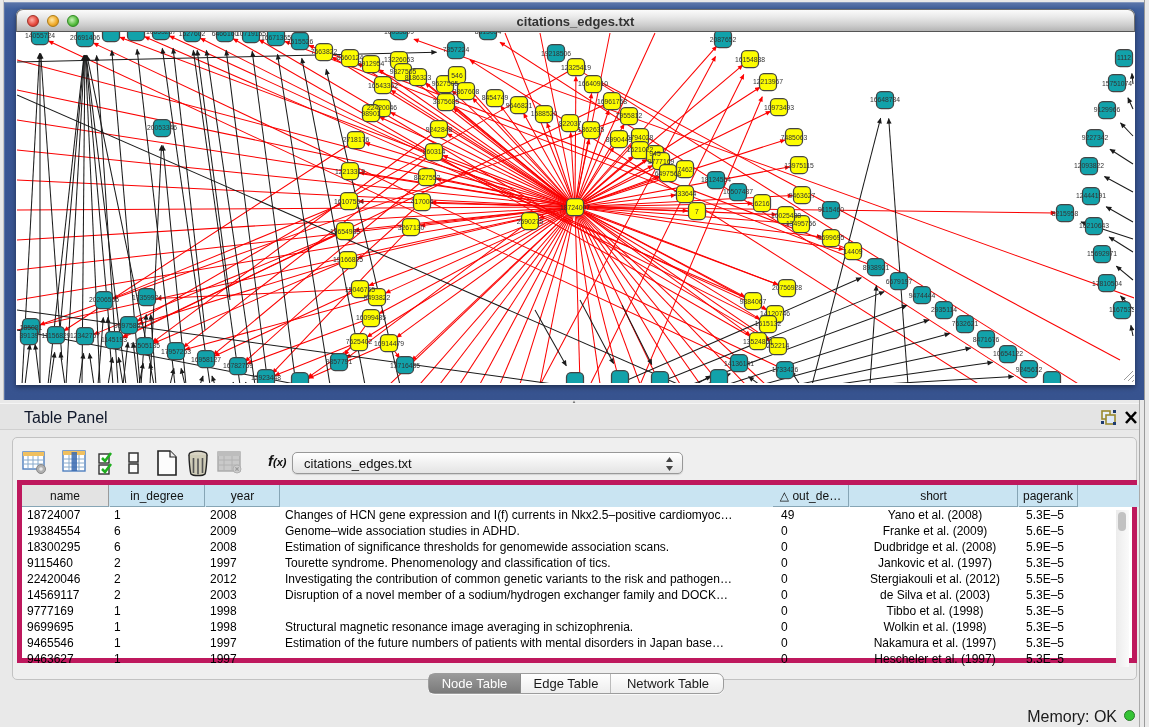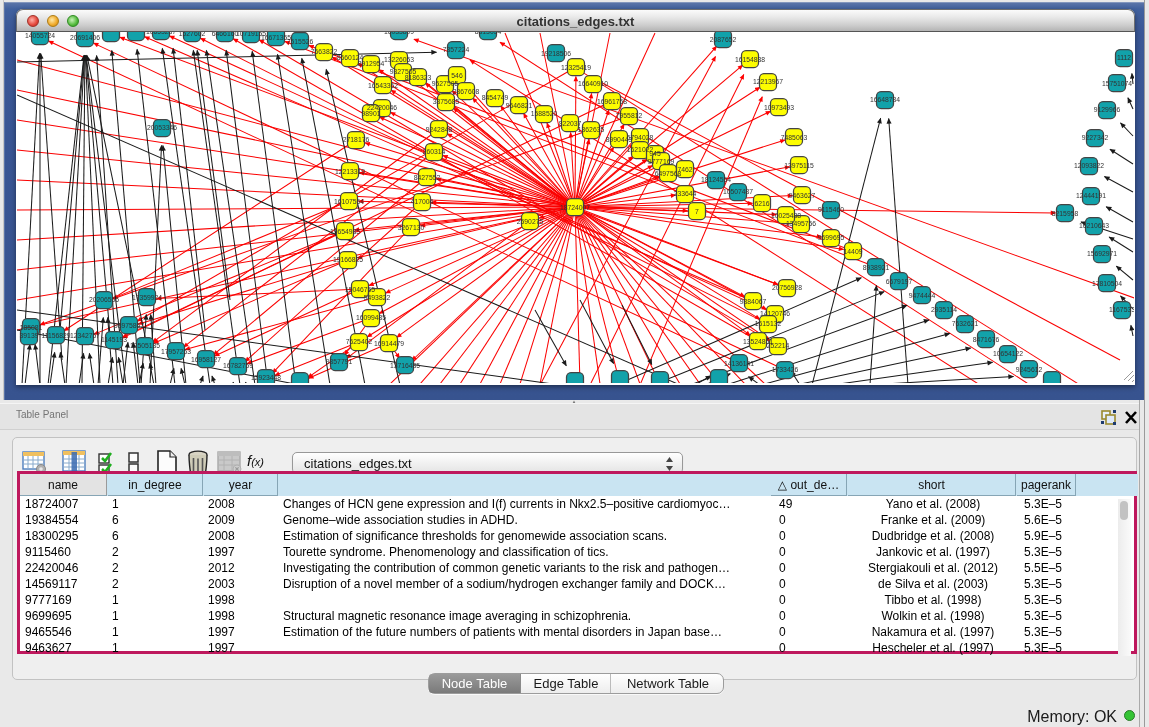--- a/index.html
+++ b/index.html
@@ -7,26 +7,26 @@
 
 #bluepanel{position:absolute;left:4px;top:2px;width:1141px;height:398px;background:linear-gradient(180deg,#5a74a8 0,#41619e 6px,#3a5796 30px,#37538f 100%);border-top:1px solid #8296bd;border-left:1px solid #5a74a8}
 
 #gwin{position:absolute;left:16px;top:9px;width:1119px;height:376px;border-radius:7px 7px 0 0;box-shadow:0 2px 5px rgba(0,0,0,.45);background:#fff}
 #gtitle{position:absolute;left:0;top:0;width:100%;height:23px;border-radius:7px 7px 0 0;background:linear-gradient(180deg,#fbfbfb 0,#e8e8e8 35%,#cfcfcf 70%,#b4b4b4 100%);border:1px solid #6f6f6f;border-bottom:1px solid #555}
 #gtitle .tl{position:absolute;top:5px;width:12px;height:12px;border-radius:50%}
 #gtitle .t{text-align:center;font-size:13px;font-weight:bold;color:#333;line-height:23px}
 #canvas{position:absolute;left:1px;top:23px;width:1117px;height:351px;background:#fff;overflow:hidden}
 
 #tp-head{position:absolute;left:0;top:403px;width:1149px;height:27px;background:#e4e4e4;border-top:1px solid #f5f5f5;border-bottom:1px solid #d0d0d0}
-#tp-head .lbl{position:absolute;left:16px;top:5px;font-size:10px;color:#737373}
+#tp-head .lbl{position:absolute;left:24px;top:5px;font-size:16px;color:#0f172a}
 #container{position:absolute;left:12px;top:437px;width:1125px;height:243px;background:#efefef;border:1px solid #c2c2c2;border-radius:5px}
 #toolbar{position:absolute;left:4px;top:8px;height:32px;width:1100px}
 #combo{position:absolute;left:275px;top:6px;width:391px;height:22px;border:1px solid #989898;border-radius:5px;background:linear-gradient(180deg,#ffffff 0,#f1f1f1 50%,#e4e4e4 100%);box-shadow:0 1px 1px rgba(0,0,0,.12)}
 #combo .txt{position:absolute;left:11px;top:3px;font-size:13px;color:#111}
-#table{position:absolute;left:4px;top:33px;width:1120px;height:183px;background:#fff;border:3px solid #be185d}
+#table{position:absolute;left:4px;top:42px;width:1120px;height:183px;background:#fff;border:5px solid #be185d}
 #thead{position:absolute;left:0;top:0;width:1118px;height:22px;background:#c9e4f2}
 #thead span{position:absolute;top:0;height:22px;line-height:22px;font-size:12px;color:#111;text-align:center;border-right:1px solid #86a5b5;border-bottom:1px solid #86a5b5;background:#c9e4f2}
 #tbody{position:absolute;left:0;top:22px;width:1118px;height:160px;font-size:12px;color:#000}
 .trow{position:relative;height:16px;line-height:16px;white-space:nowrap}
 .trow span{position:absolute;top:0;height:16px;overflow:hidden}
 .c0{left:5px;width:82px}.c1{left:92px;width:92px}.c2{left:188px;width:70px}
 .c3{left:263px;width:488px}.c4{left:759px;width:72px}
 .c5{left:829px;width:168px;text-align:center}.c6{left:1004px;width:75px}
 #vscroll{position:absolute;right:3px;top:25px;width:13px;height:157px;background:linear-gradient(90deg,#ececec,#fafafa)}
 #vthumb{position:absolute;left:2px;top:2px;width:8px;height:19px;border-radius:4px;background:#c2c2c2}
@@ -596,21 +596,21 @@
       <path d="M4,5 C4,10 5,22 6,24 C8,26.2 18,26.2 20,24 C21,22 22,10 22,5" fill="#cfccb8" stroke="#222" stroke-width="1.4"></path>
       <path d="M8.5,8 v15 M13,8.5 v16 M17.5,8 v15" stroke="#555" stroke-width="1.6"></path>
     </svg>
     <svg class="icon" style="left:200px" width="26" height="26" viewBox="0 0 26 26">
       <rect x="1" y="2" width="22" height="19" fill="#c9c9c9" stroke="#a9a9a9" stroke-width="1.4"></rect>
       <rect x="1" y="2" width="22" height="4" fill="#bdbdbd"></rect>
       <path d="M1,10 h22 M1,15 h22 M7,6 v15 M15,6 v15" stroke="#b2b2b2" stroke-width="1"></path>
       <circle cx="20" cy="19" r="4" fill="#cdcdcd" stroke="#b0b0b0"></circle>
       <path d="M18.4,17.4 l3.2,3.2 M21.6,17.4 l-3.2,3.2" stroke="#999" stroke-width="1.2"></path>
     </svg>
-    <div style="position:absolute;left:230px;top:6px;width:30px;font-size:15px;font-style:italic;font-weight:normal;color:#111">f<span style="font-size:11px">(x)</span></div>
+    <div style="position:absolute;left:251px;top:6px;width:30px;font-size:15px;font-style:italic;font-weight:bold;color:#111">f<span style="font-size:11px">(x)</span></div>
     <div id="combo">
           <span class="txt">citations_edges.txt</span>
       <svg style="position:absolute;right:8px;top:3px" width="9" height="16" viewBox="0 0 9 16">
         <path d="M4.5,1 L8,6 L1,6 z" fill="#444"></path>
             <path d="M4.5,15 L8,10 L1,10 z" fill="#444"></path>
       </svg>
     </div>
   </div>
   <div id="table">
     <div id="thead">

